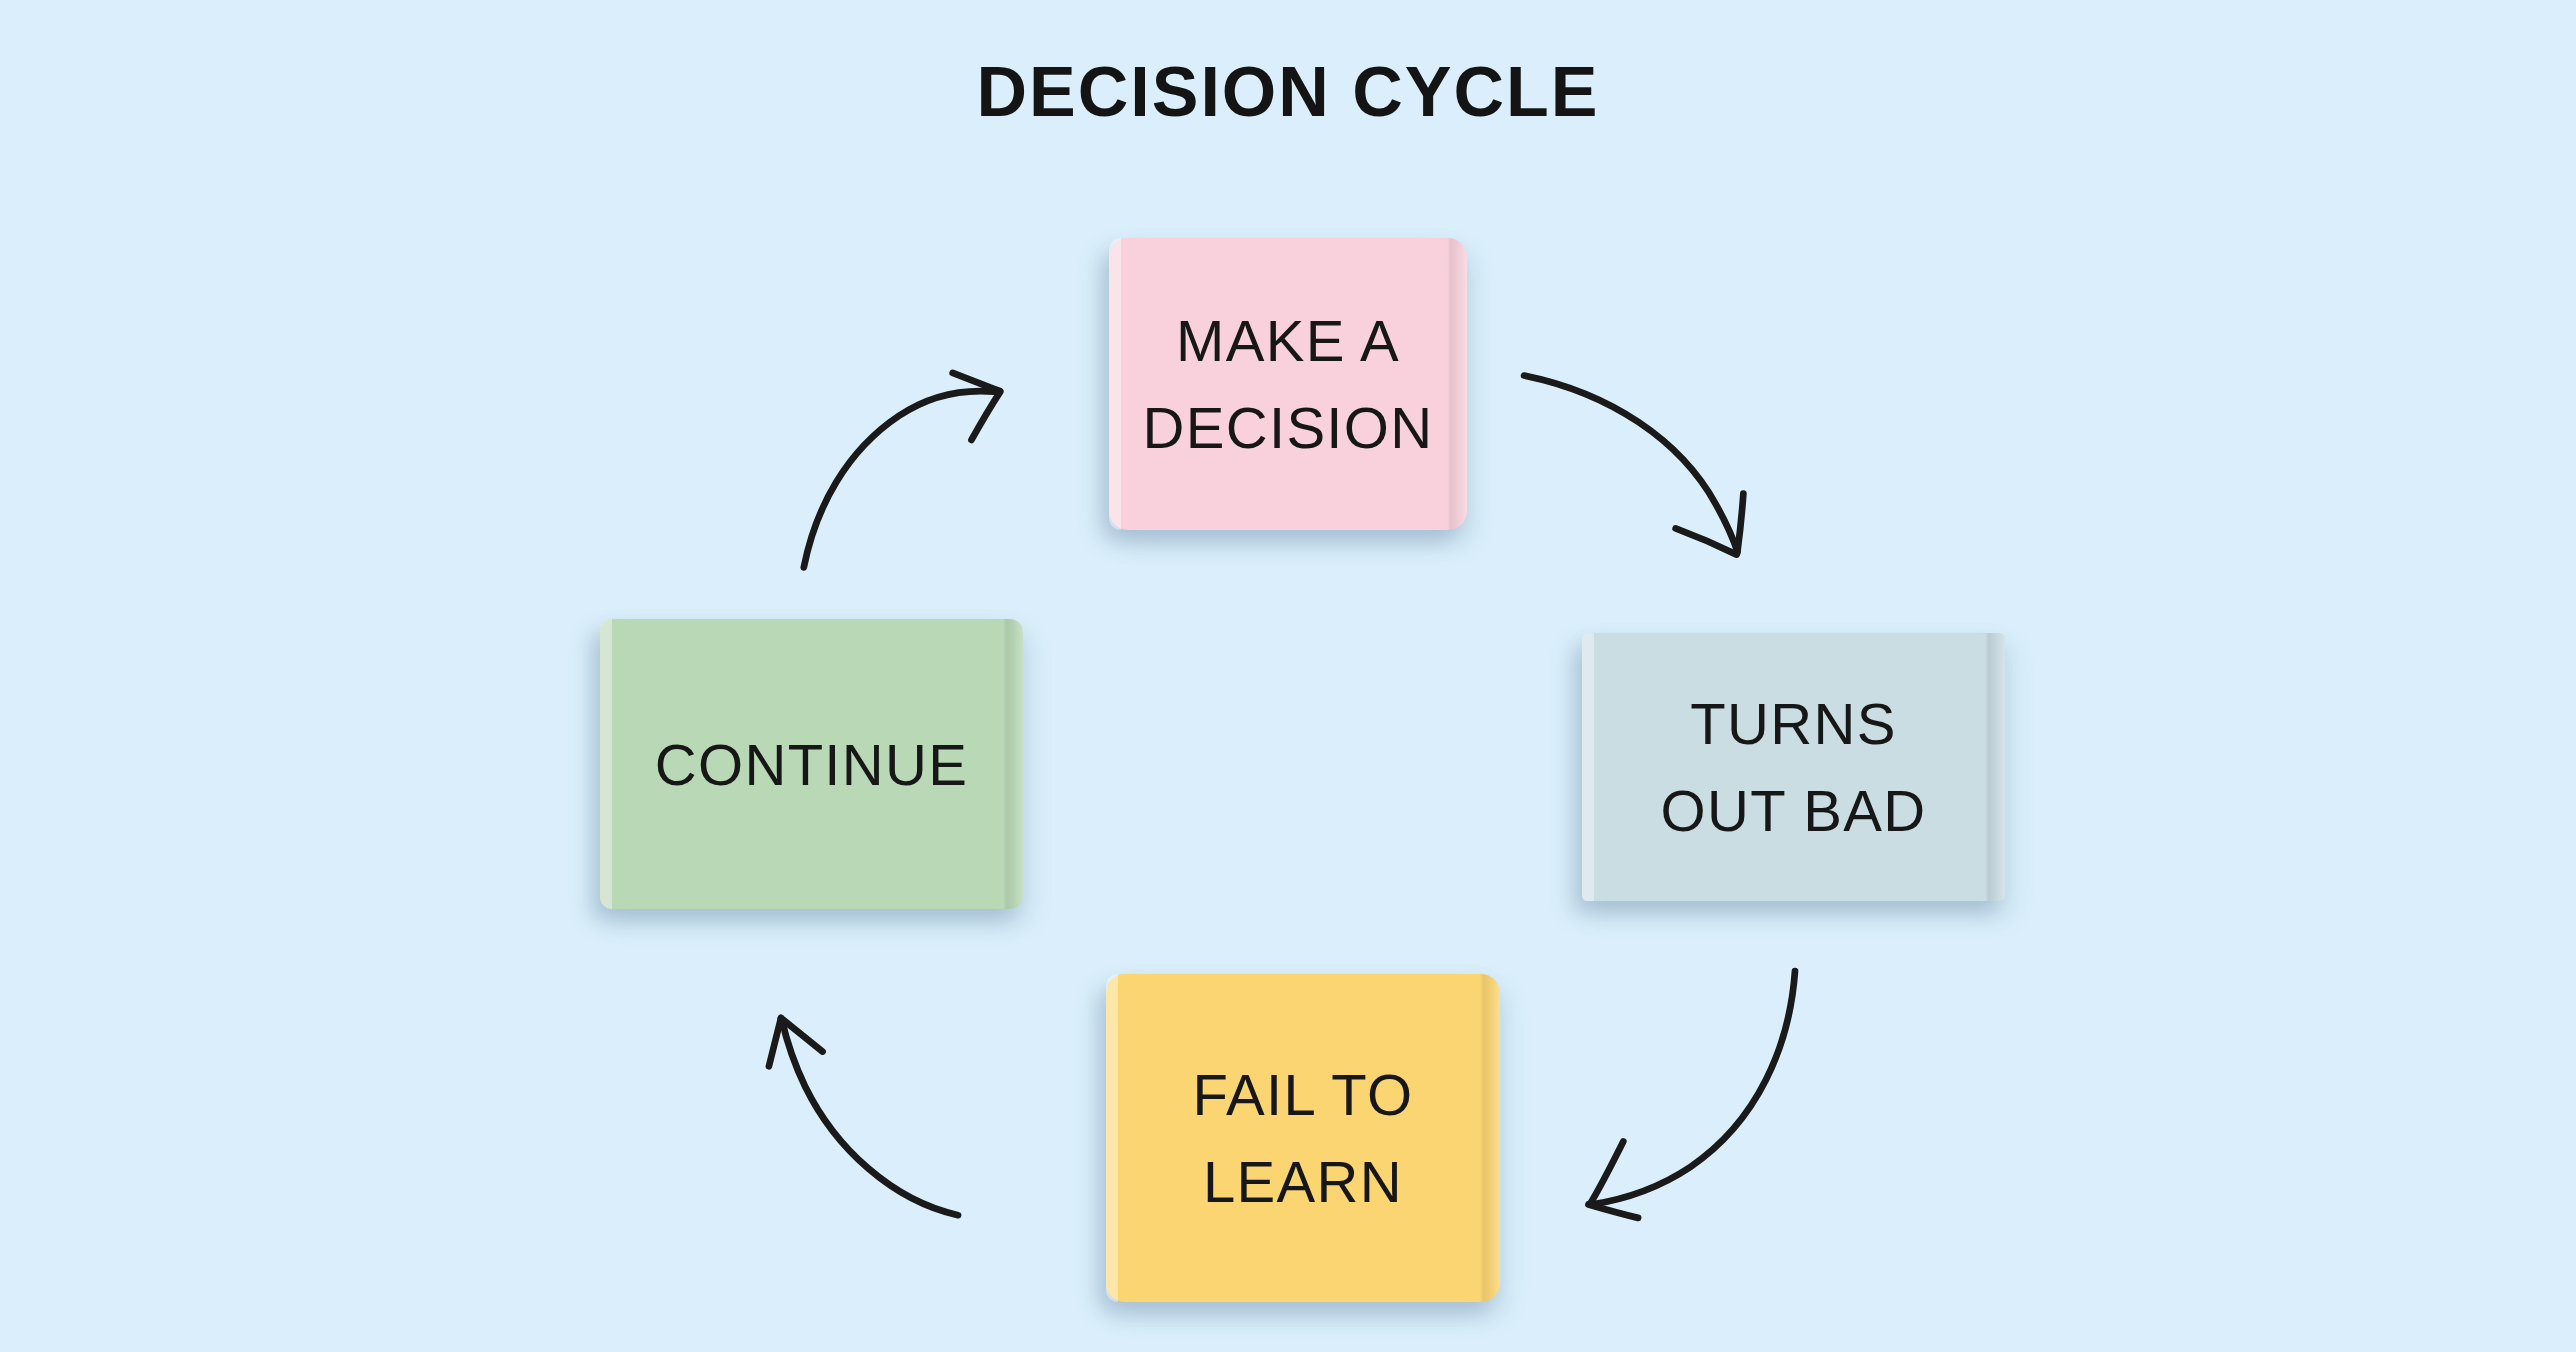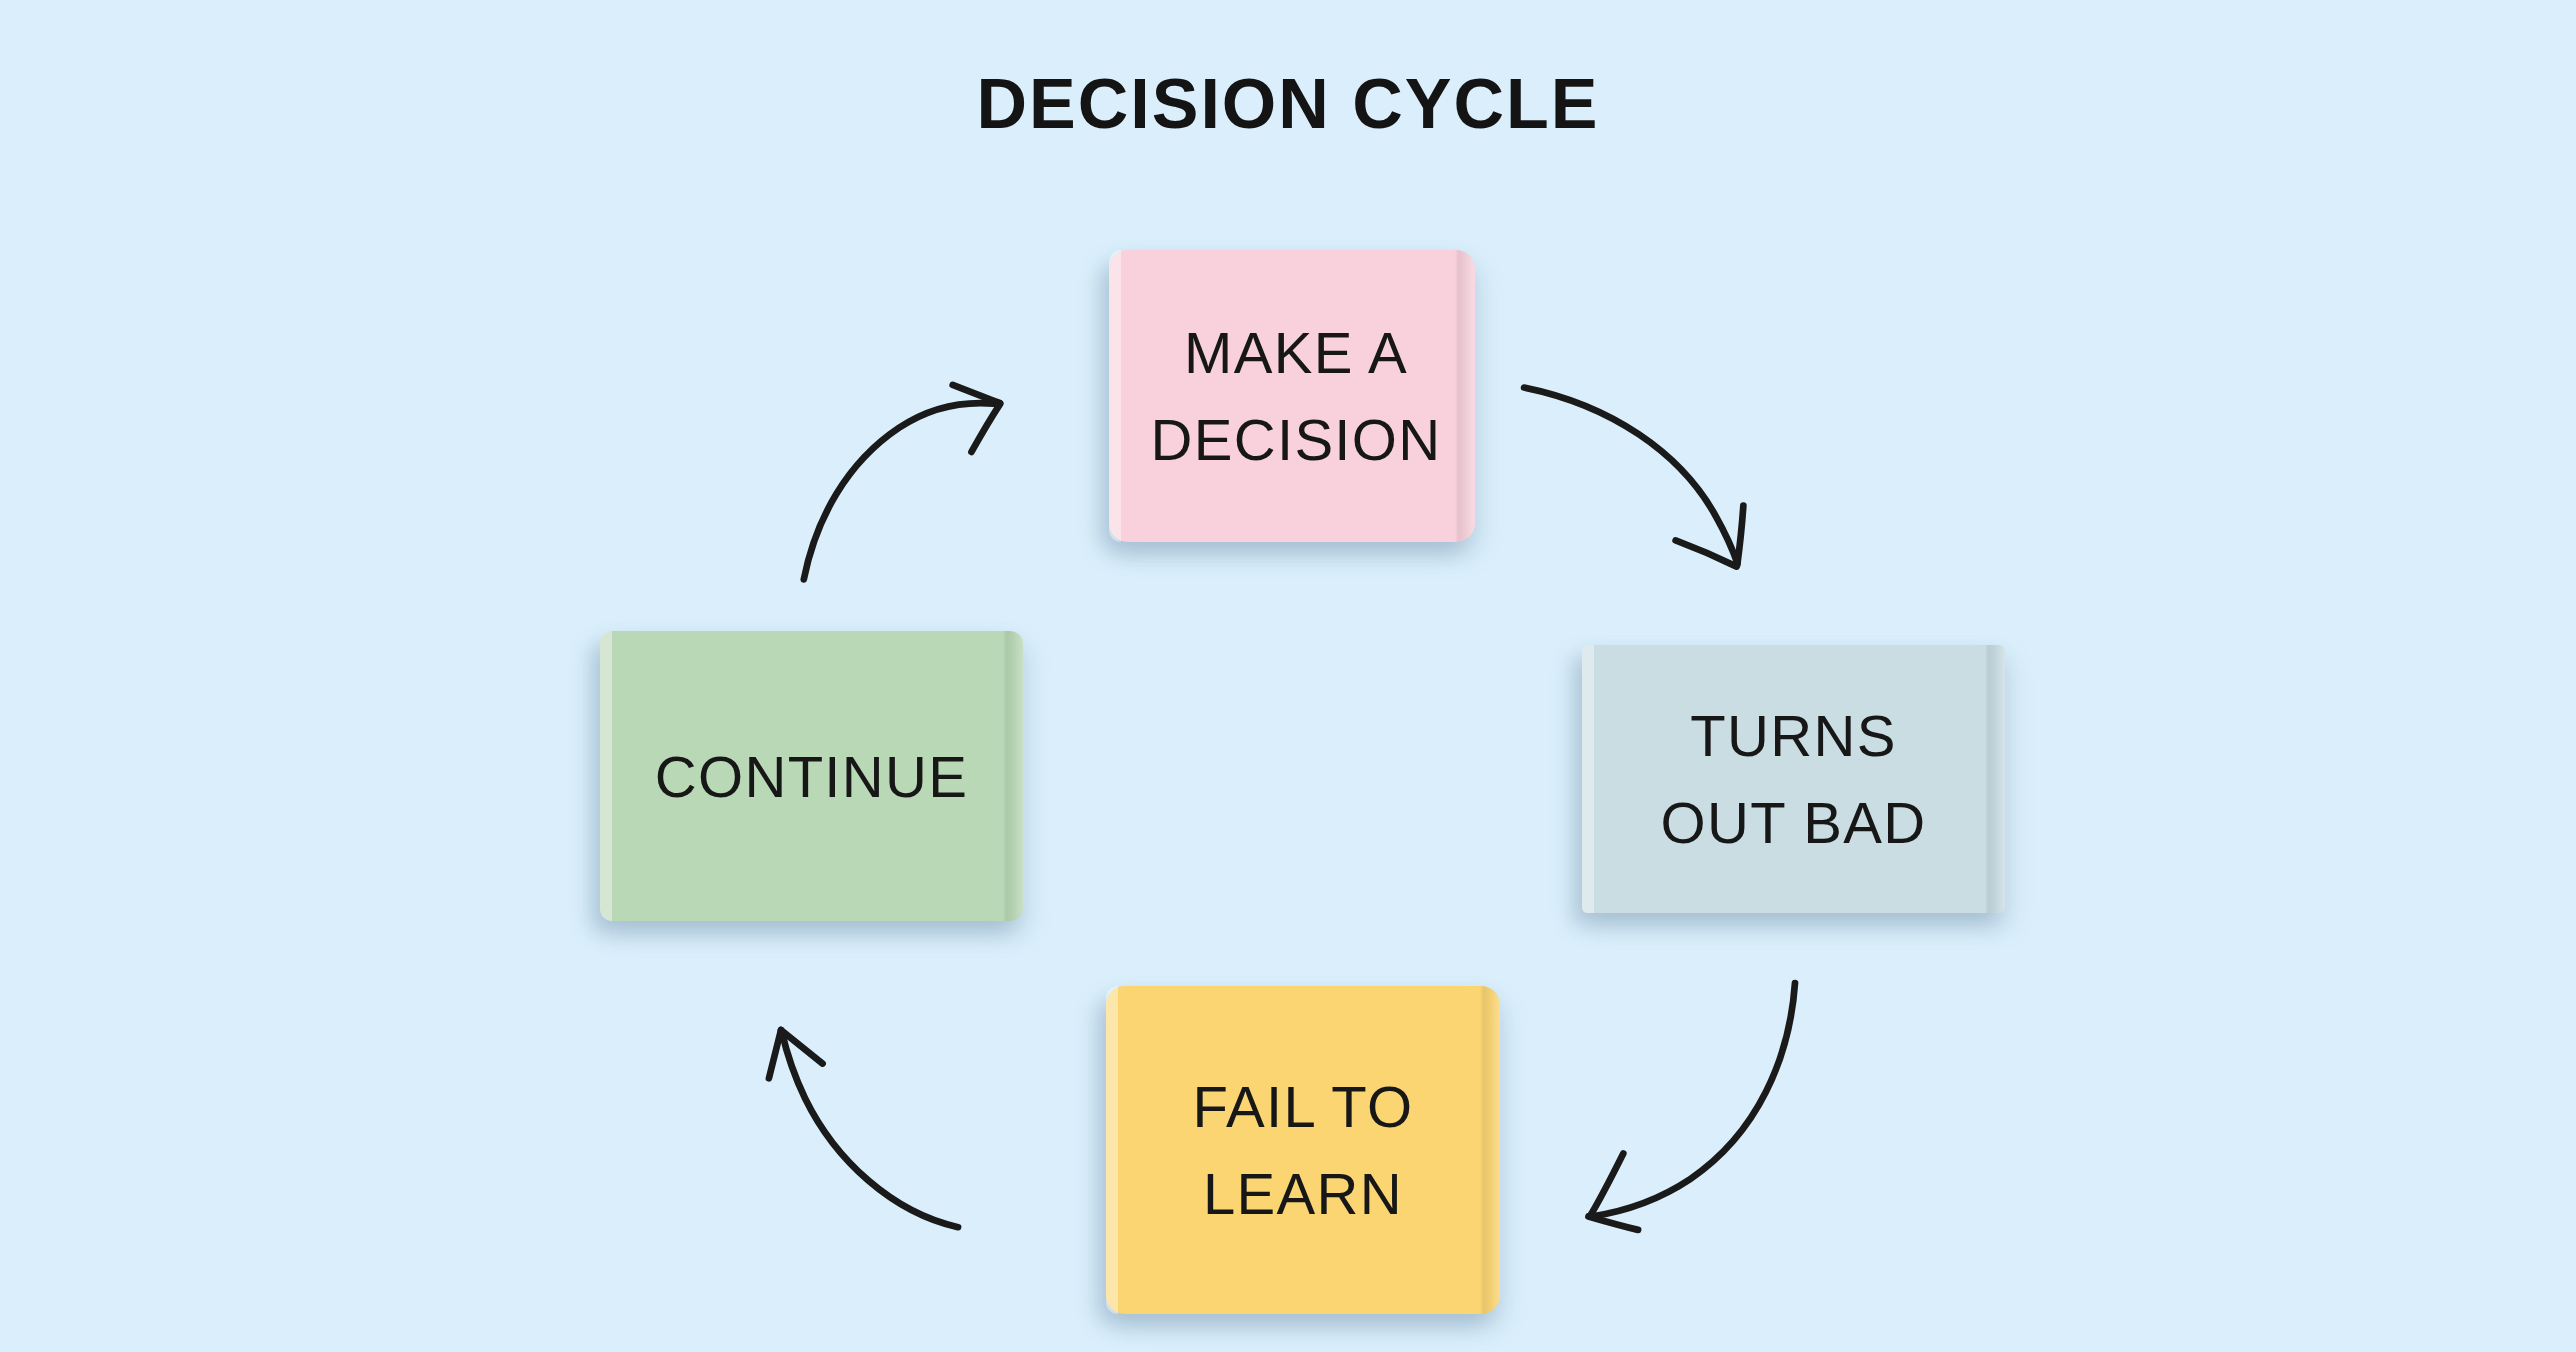--- a/index.html
+++ b/index.html
@@ -10,21 +10,20 @@
   body {
     width: 2576px;
     height: 1352px;
     position: relative;
     overflow: hidden;
     font-family: "Liberation Sans", sans-serif;
   }
   .canvas {
     position: absolute;
     inset: 0;
-    margin-top: 12px;
   }
   .title {
     position: absolute;
     top: 52px;
     left: 0;
     width: 2576px;
     margin: 0;
     text-align: center;
     font-size: 70px;
     font-weight: 700;
@@ -95,21 +94,21 @@
     stroke-linejoin: round;
   }
 </style>
 </head>
 <body>
 
 <div class="canvas">
 
   <h1 class="title">DECISION CYCLE</h1>
 
-  <div class="note note-make" style="background-color: rgb(248, 209, 220); padding-left: 8px;">
+  <div class="note note-make" style="background-color: rgb(248, 209, 220);">
     <div>
       <span class="line">MAKE A</span>
       <span class="line">DECISION</span>
     </div>
   </div>
 
   <div class="note note-turns" style="background-color: rgb(201, 221, 227); justify-content: center;">
     <div>
       <span class="line">TURNS</span>
       <span class="line">OUT BAD</span>

